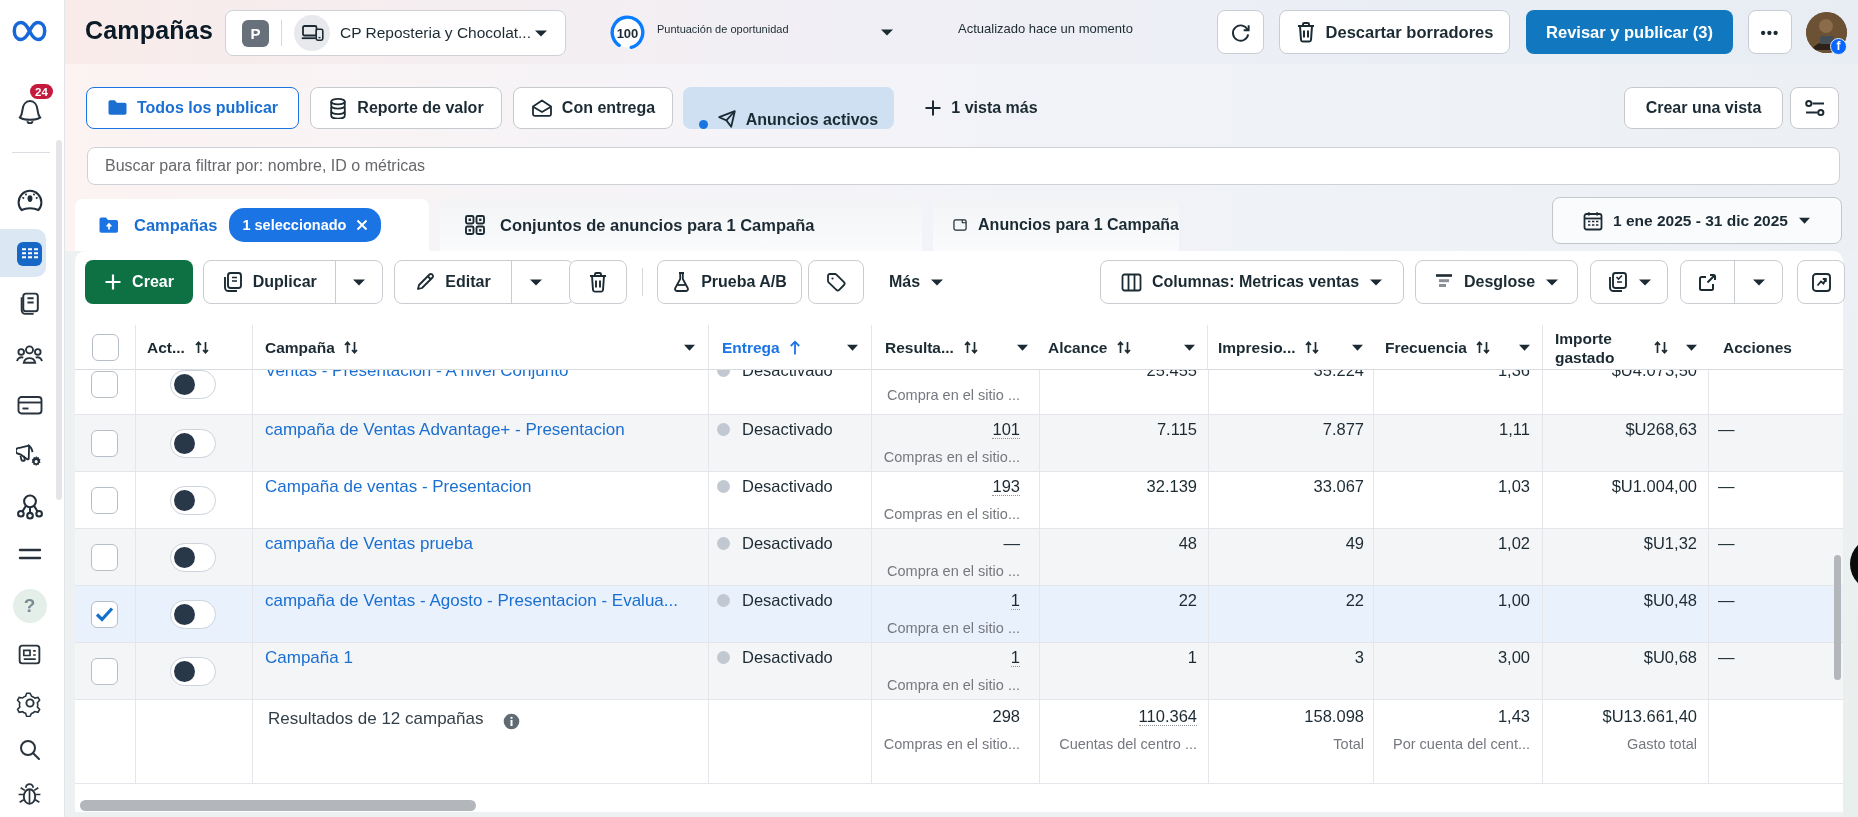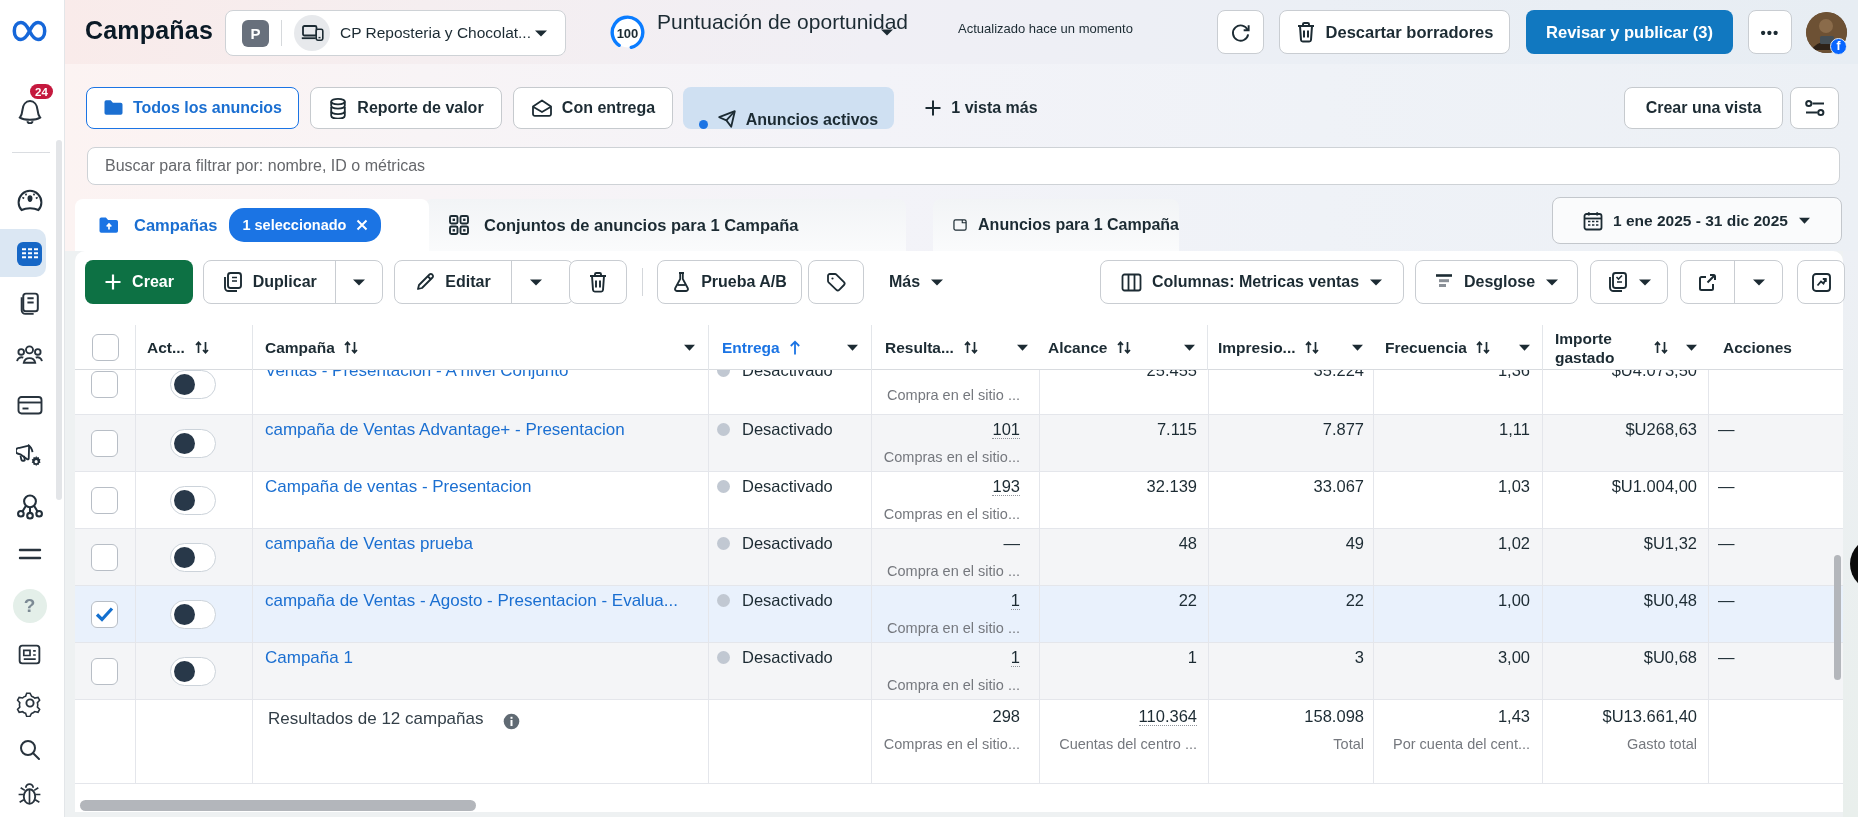--- a/index.html
+++ b/index.html
@@ -19,21 +19,21 @@
 
 .title { left:20px; top:16px; font-size:25px; font-weight:bold; color:#0a1a26; letter-spacing:0.2px;}
 
 .acctbox { left:160px; top:10px; width:341px; height:46px; background:#fff; border:1px solid #ced2d6; border-radius:8px; display:flex; align-items:center; }
 .pbadge { width:27px; height:27px; background:#68707c; border-radius:6px; color:#fff; font-weight:bold; font-size:15px; display:flex; align-items:center; justify-content:center; margin-left:16px;}
 .accdiv { width:1px; height:26px; background:#d6d9dc; margin:0 12px; }
 .acccirc { width:36px; height:36px; border-radius:50%; background:#e7e9ec; display:flex; align-items:center; justify-content:center; }
 .accname { font-size:15.5px; color:#1c2b33; margin-left:10px; }
 
 .score { left:545px; top:15px; width:35px; height:35px; }
-.scorelbl { left:592px; top:10px; font-size:21px; color:#1c2b33; }
+.scorelbl { left:592px; top:23px; font-size:11px; color:#1c2b33; }
 .updated { left:893px; top:21px; font-size:13px; color:#1c2b33; }
 
 .tbtn { position:absolute; background:#fff; border:1px solid #c9cdd2; border-radius:8px; display:flex; align-items:center; justify-content:center; }
 #refreshb { left:1152px; top:10px; width:47px; height:44px; }
 #discardb { left:1214px; top:10px; width:231px; height:44px; gap:10px; font-size:16.5px; font-weight:bold; color:#1c2b33;}
 #publishb { left:1461px; top:10px; width:207px; height:44px; background:#1178c0; border:none; color:#fff; font-size:16.5px; font-weight:bold; border-radius:8px;}
 #dotsb { left:1683px; top:10px; width:44px; height:44px; font-weight:bold; color:#1c2b33; letter-spacing:1px; font-size:15px;}
 #avatar { left:1741px; top:12px; width:41px; height:41px; border-radius:50%; background:radial-gradient(circle at 35% 30%, #8a6e52 0%, #6b5138 45%, #3c2e20 100%); }
 #fbbadge { left:1765px; top:38px; width:17px; height:17px; border-radius:50%; background:#0866ff; border:1.5px solid #e7edf3; color:#fff; font-size:12px; font-weight:bold; text-align:center; line-height:15px;}
 
@@ -47,21 +47,21 @@
 #crearvista { left:1559px; width:159px; }
 #slidersb { left:1725px; width:49px; }
 
 
 #search { left:22px; top:83px; width:1753px; height:38px; background:#fff; border:1px solid #ced2d6; border-radius:8px; display:flex; align-items:center; }
 #search span { color:#65676b; font-size:16px; margin-left:17px; }
 
 
 .tab { position:absolute; top:135px; height:52px; border-radius:8px 8px 0 0; display:flex; align-items:center; }
 #tab1 { left:10px; width:354px; background:#fff; z-index:6;}
-#tab2 { left:359px; width:482px; background:linear-gradient(180deg,#f2f4f6, #fafbfc); }
+#tab2 { left:375px; width:482px; background:linear-gradient(180deg,#f2f4f6, #fafbfc); }
 #tab3 { left:868px; width:246px; background:linear-gradient(180deg,#f2f4f6, #fafbfc); }
 .tabtxt { font-size:16.5px; font-weight:bold; color:#1c2b33; }
 #tab1 .tabtxt { color:#1b6fd1; }
 .selpill { background:#1b74e4; color:#fff; font-size:14.5px; font-weight:bold; border-radius:15px; height:30px; display:flex; align-items:center; padding:17px 13px; gap:10px; margin-left:12px;}
 #dateb { left:1487px; top:133px; width:290px; height:47px; background:#fafbfc; border:1px solid #c3c7cc; border-radius:8px; display:flex; align-items:center; justify-content:center; gap:10px; font-size:15.5px; font-weight:bold; color:#1c2b33; z-index:6;}
 
 
 #panel { left:75px; top:251px; width:1768px; height:561px; background:#fff; z-index:5; border-radius:10px 10px 0 0; }
 
 
@@ -160,21 +160,21 @@
           <rect x="14" y="24" width="14" height="8" rx="1.5" fill="#444e55"></rect>
         </svg>
   </div>
   <div class="abs" id="fbbadge">f</div>
 </div>
 <div class="abs" id="subhead">
   <div class="vbtn" id="vb1">
     <svg width="21" height="18" viewBox="0 0 21 18">
           <path d="M1.5 3 a1.8 1.8 0 0 1 1.8 -1.8 h4.4 l2.2 2.6 h7.8 a1.8 1.8 0 0 1 1.8 1.8 V14 a1.8 1.8 0 0 1 -1.8 1.8 H3.3 A1.8 1.8 0 0 1 1.5 14z" fill="#1b6fd1"></path>
         </svg>
-    <span>Todos los anuncios</span>
+    <span>Todos los publicar</span>
   </div>
   <div class="vbtn" id="vb2">
     <svg width="20" height="22" viewBox="0 0 20 22">
           <ellipse cx="10" cy="4.6" rx="6.8" ry="2.8" fill="none" stroke="#1c2b33" stroke-width="1.8"></ellipse>
           <path d="M3.2 4.6 v4.2 c0 1.6 3 2.9 6.8 2.9 s6.8 -1.3 6.8 -2.9 V4.6" fill="none" stroke="#1c2b33" stroke-width="1.8"></path>
           <path d="M3.2 8.8 v4.2 c0 1.6 3 2.9 6.8 2.9 s6.8 -1.3 6.8 -2.9 V8.8" fill="none" stroke="#1c2b33" stroke-width="1.8" transform="translate(0,1.2)"></path>
           <path d="M3.2 13 v4.2 c0 1.6 3 2.9 6.8 2.9 s6.8 -1.3 6.8 -2.9 V13" fill="none" stroke="#1c2b33" stroke-width="1.8" transform="translate(0,1.6)"></path>
         </svg>
     <span>Reporte de valor</span>
   </div>

